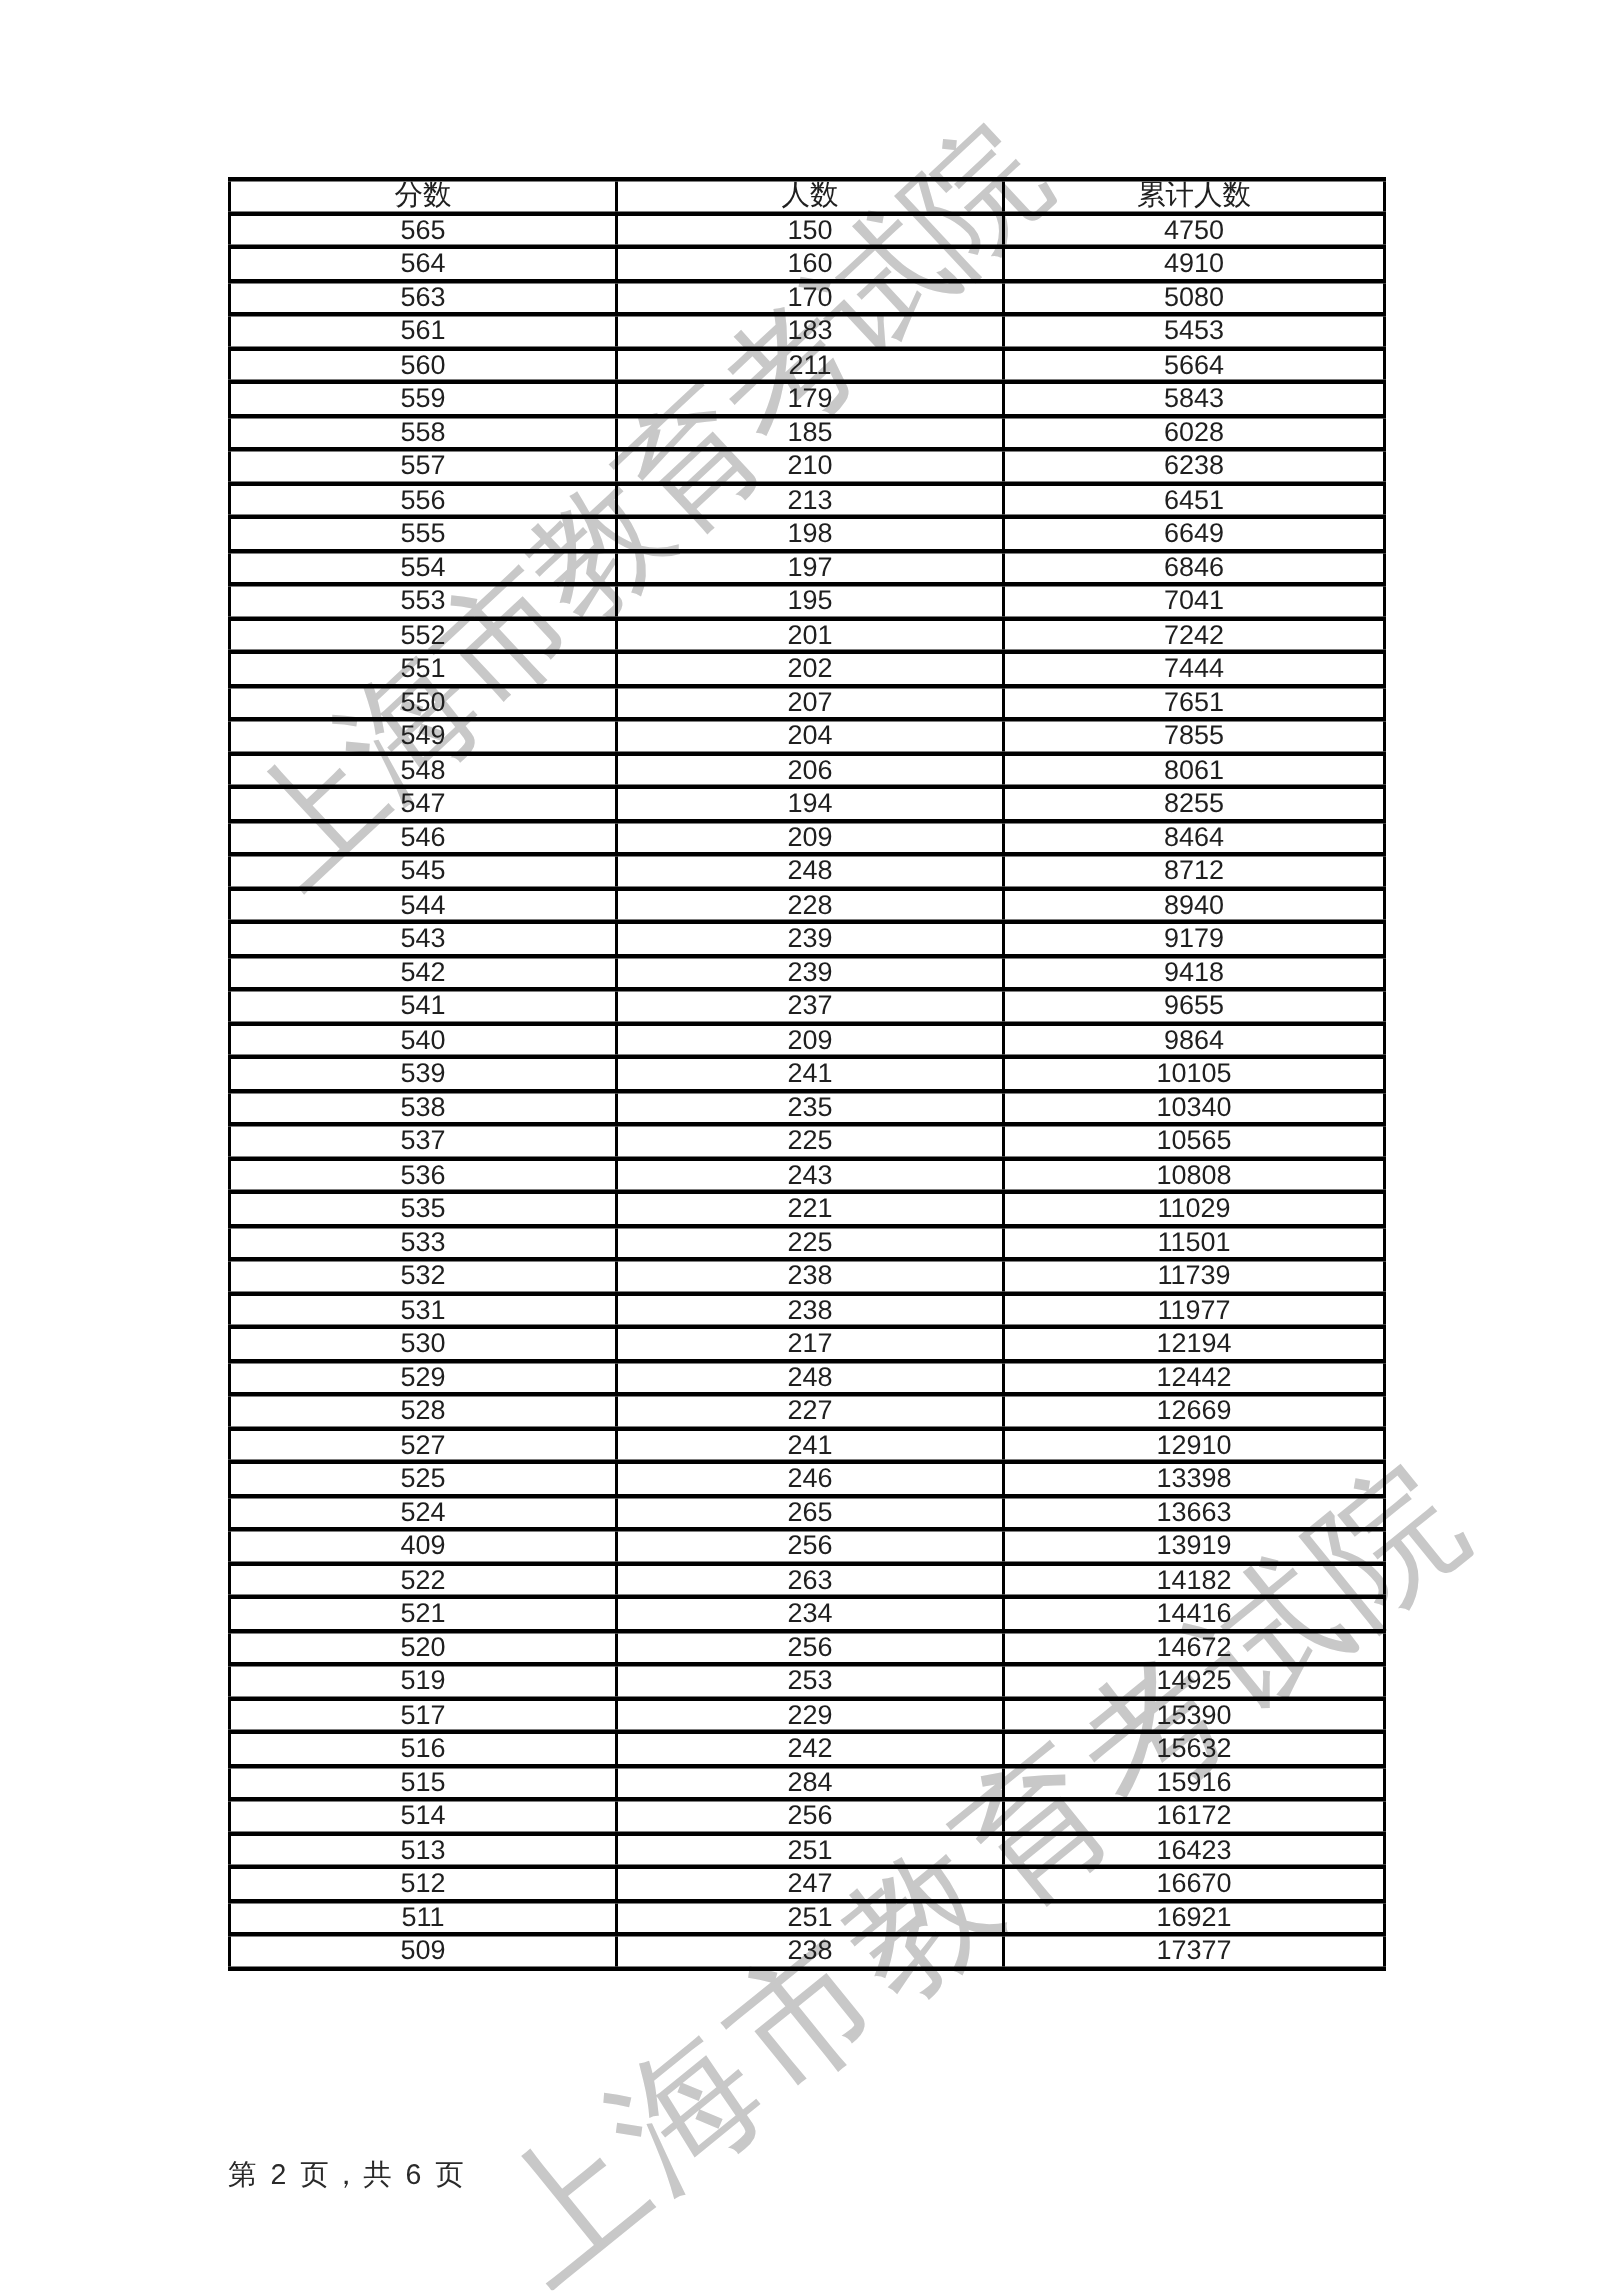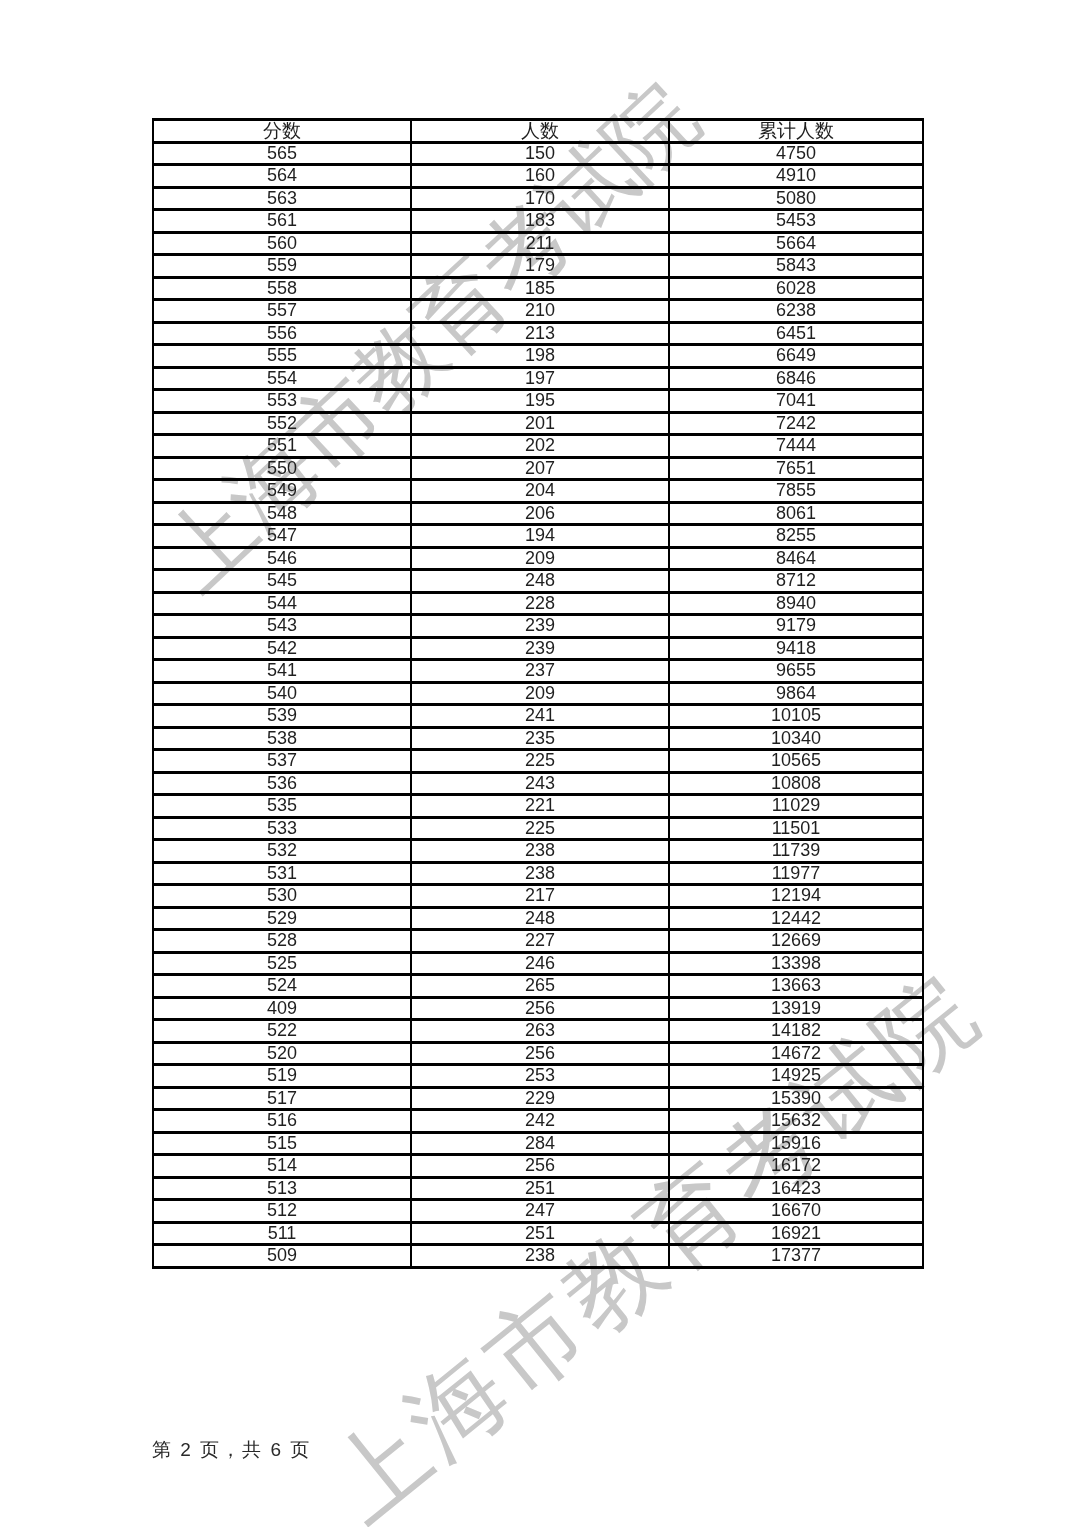--- a/index.html
+++ b/index.html
@@ -276,40 +276,50 @@
           <td>529</td>
           <td>248</td>
           <td>12442</td>
         </tr>
         <tr>
           <td>528</td>
           <td>227</td>
           <td>12669</td>
         </tr>
         <tr>
+          <td>527</td>
+          <td>241</td>
+          <td>12910</td>
+        </tr>
+        <tr>
           <td>525</td>
           <td>246</td>
           <td>13398</td>
         </tr>
         <tr>
           <td>524</td>
           <td>265</td>
           <td>13663</td>
         </tr>
         <tr>
           <td>409</td>
           <td>256</td>
           <td>13919</td>
         </tr>
         <tr>
           <td>522</td>
           <td>263</td>
           <td>14182</td>
         </tr>
         <tr>
+          <td>521</td>
+          <td>234</td>
+          <td>14416</td>
+        </tr>
+        <tr>
           <td>520</td>
           <td>256</td>
           <td>14672</td>
         </tr>
         <tr>
           <td>519</td>
           <td>253</td>
           <td>14925</td>
         </tr>
         <tr>

